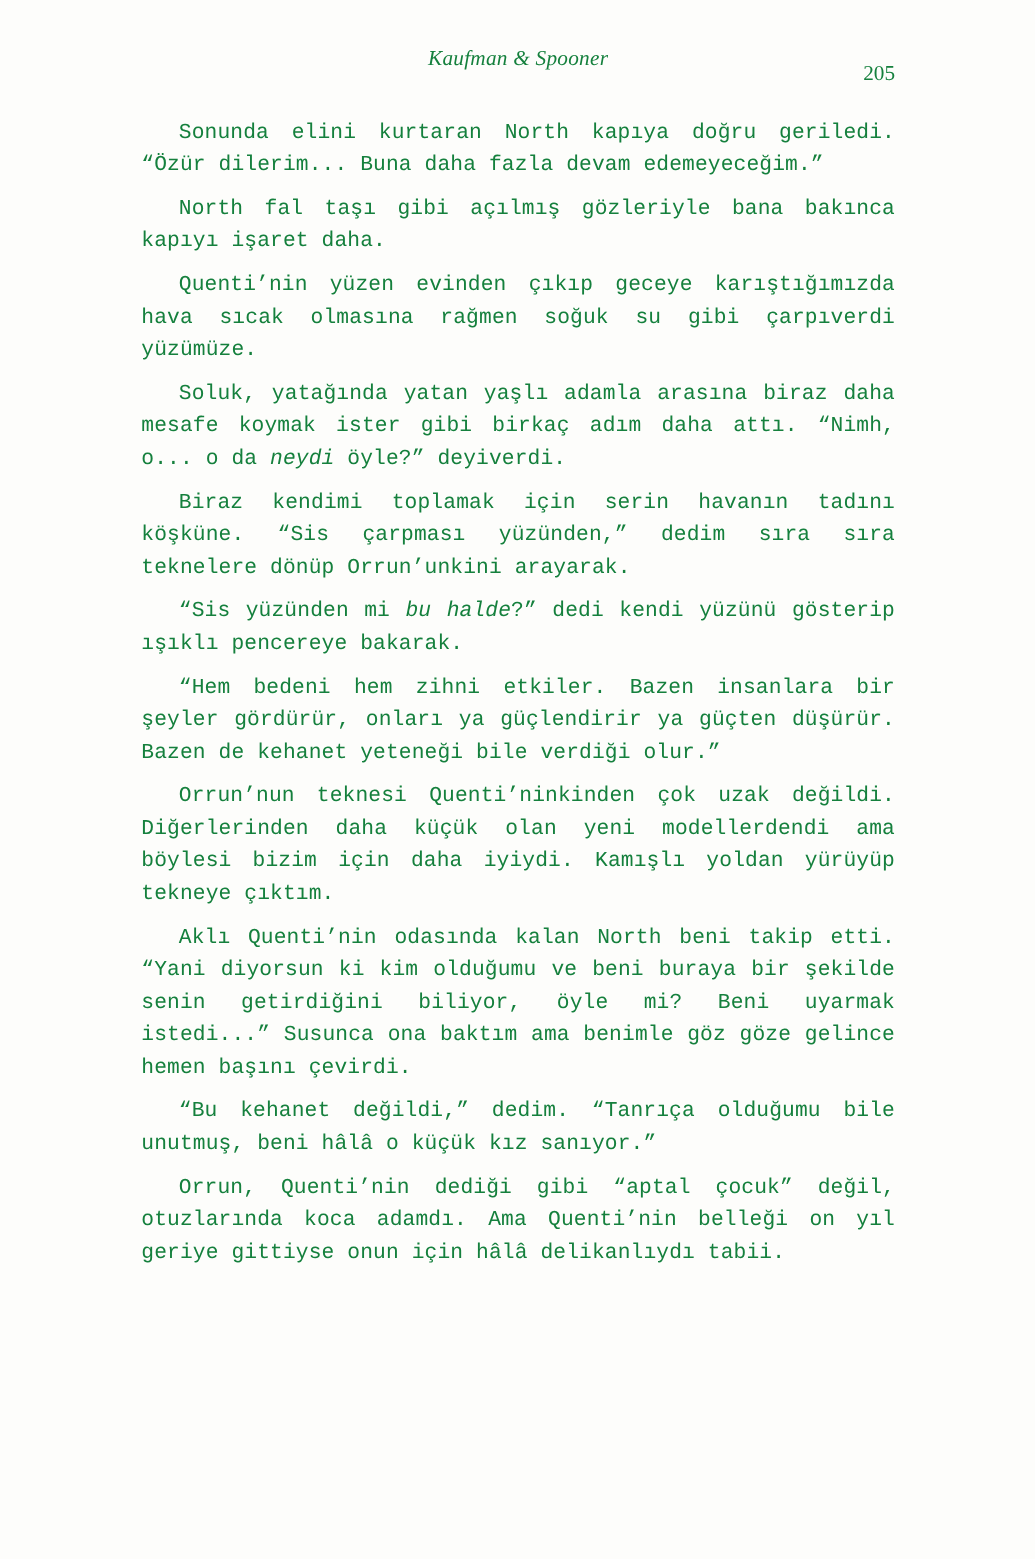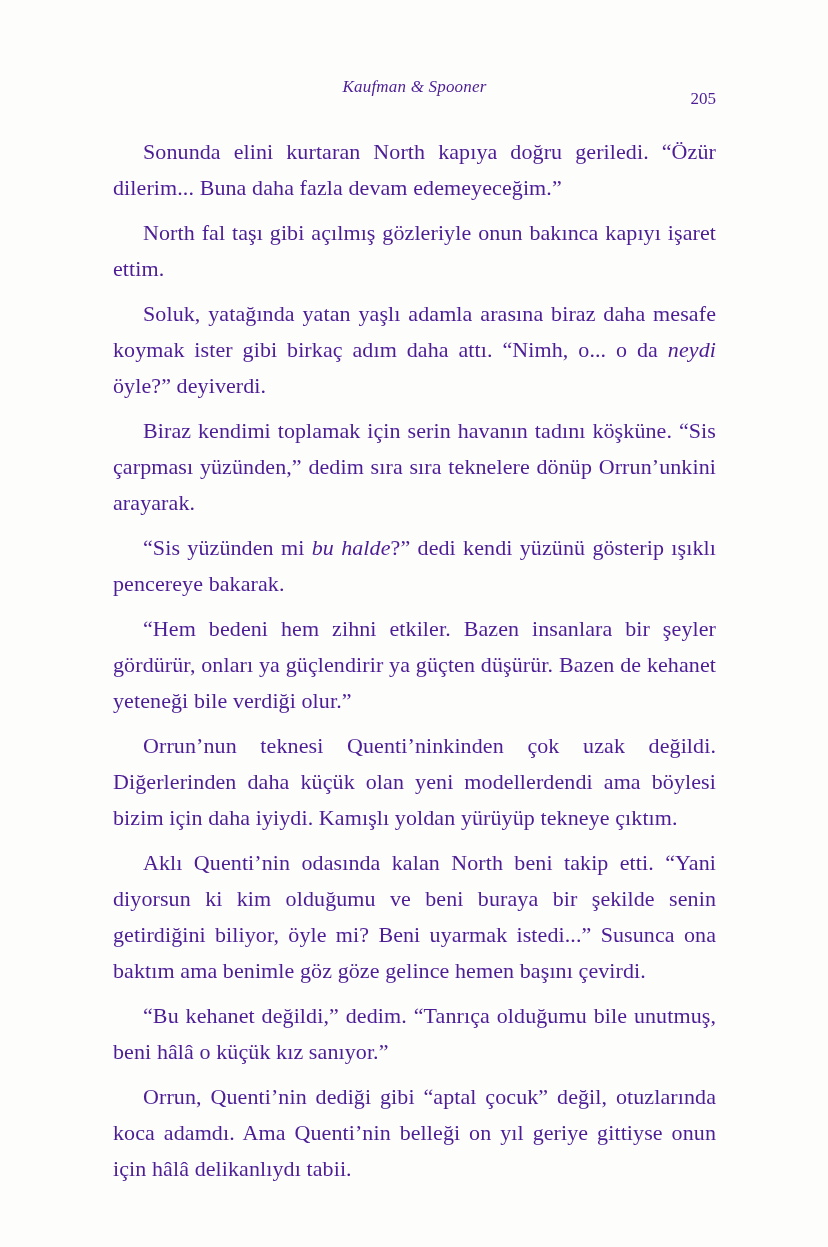--- a/index.html
+++ b/index.html
@@ -6,67 +6,69 @@
     margin: 0;
     padding: 0;
     background: #f4f3ef;
   }
   .page {
     width: 828px;
     height: 1247px;
     margin: 0 auto;
     background: #fdfdfb;
     box-sizing: border-box;
-    padding: 76px 112px 0 113px;
+    padding: 36px 112px 0 113px;
     font-family: "Liberation Serif", "DejaVu Serif", serif;
-    color: #4c1d95;
+    color: #15803d;
     overflow: hidden;
   }
   .running-head {
     position: relative;
     text-align: center;
     font-size: 17px;
     line-height: 22px;
     margin-bottom: 36px;
   }
   .head-title {
     font-style: italic;
     letter-spacing: 0.2px;
   }
   .head-page {
     position: absolute;
     right: 0;
     top: 12px;
     font-style: normal;
   }
   .body-text {
-    font-size: 22px;
-    line-height: 36px;
+    font-size: 17px;
+    line-height: 26px;
     text-align: justify;
     letter-spacing: 0.1px;
+    font-family: Liberation Mono, monospace;
   }
   .body-text p {
     margin: 0 0 9px 0;
     text-indent: 30px;
   }
   .body-text p em {
     font-style: italic;
   }
 </style>
 </head>
 <body>
 
 <div class="page">
   <div class="running-head">
     <span class="head-title">Kaufman &amp; Spooner</span>
     <span class="head-page">205</span>
   </div>
   <div class="body-text">
       <p><span>Sonunda elini kurtaran North kapıya doğru geriledi. “Özür dilerim... Buna daha fazla devam edemeyeceğim.”</span></p>
-      <p><span>North fal taşı gibi açılmış gözleriyle onun bakınca kapıyı işaret ettim.</span></p>
+      <p><span>North fal taşı gibi açılmış gözleriyle bana bakınca kapıyı işaret daha.</span></p>
+      <p><span>Quenti’nin yüzen evinden çıkıp geceye karıştığımızda hava sıcak olmasına rağmen soğuk su gibi çarpıverdi yüzümüze.</span></p>
       <p><span>Soluk, yatağında yatan yaşlı adamla arasına biraz daha mesafe koymak ister gibi birkaç adım daha attı. “Nimh, o... o da </span><em>neydi</em><span> öyle?” deyiverdi.</span></p>
       <p><span>Biraz kendimi toplamak için serin havanın tadını köşküne. “Sis çarpması yüzünden,” dedim sıra sıra teknelere dönüp Orrun’unkini arayarak.</span></p>
       <p><span>“Sis yüzünden mi </span><em>bu halde</em><span>?” dedi kendi yüzünü gösterip ışıklı pencereye bakarak.</span></p>
       <p><span>“Hem bedeni hem zihni etkiler. Bazen insanlara bir şeyler gördürür, onları ya güçlendirir ya güçten düşürür. Bazen de kehanet yeteneği bile verdiği olur.”</span></p>
       <p><span>Orrun’nun teknesi Quenti’ninkinden çok uzak değildi. Diğerlerinden daha küçük olan yeni modellerdendi ama böylesi bizim için daha iyiydi. Kamışlı yoldan yürüyüp tekneye çıktım.</span></p>
       <p><span>Aklı Quenti’nin odasında kalan North beni takip etti. “Yani diyorsun ki kim olduğumu ve beni buraya bir şekilde senin getirdiğini biliyor, öyle mi? Beni uyarmak istedi...” Susunca ona baktım ama benimle göz göze gelince hemen başını çevirdi.</span></p>
       <p><span>“Bu kehanet değildi,” dedim. “Tanrıça olduğumu bile unutmuş, beni hâlâ o küçük kız sanıyor.”</span></p>
       <p><span>Orrun, Quenti’nin dediği gibi “aptal çocuk” değil, otuzlarında koca adamdı. Ama Quenti’nin belleği on yıl geriye gittiyse onun için hâlâ delikanlıydı tabii.</span></p>
     </div>
 </div>

